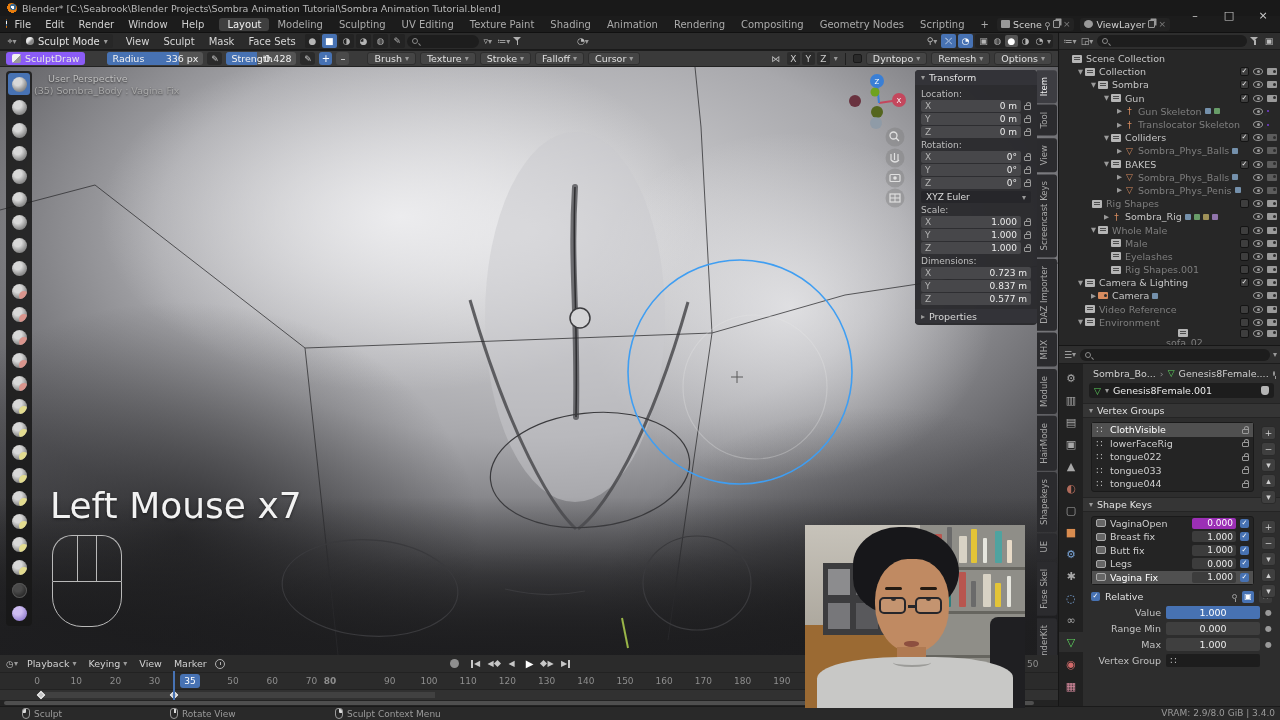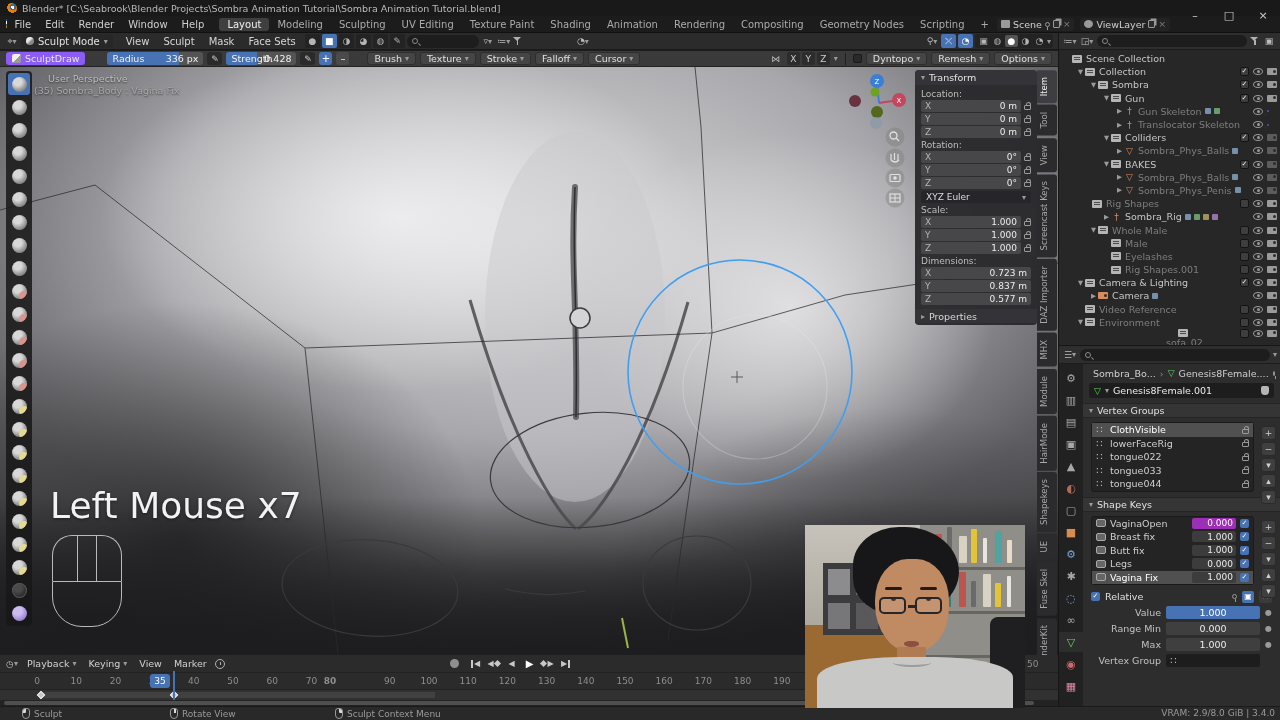--- a/index.html
+++ b/index.html
@@ -687,21 +687,21 @@
         <span class="rec"></span>
         <span class="pb"><i class="bar"></i>◀</span>
         <span class="pb">◀<i class="dia"></i></span>
         <span class="pb">◀</span>
         <span class="pb" style="color:#fff;font-size:10px">▶</span>
         <span class="pb"><i class="dia"></i>▶</span>
         <span class="pb">▶<i class="bar"></i></span>
       </div>
     </div>
     <div class="tl-ruler" id="tl-ruler">
-      <div class="cf-pill" style="left:160px">35</div>
+      <div class="cf-pill" style="left:190px">35</div>
     <span class="tl-num" style="left: 37px;">0</span>
         <span class="tl-num" style="left: 76.2px;">10</span>
         <span class="tl-num" style="left: 115.4px;">20</span>
         <span class="tl-num" style="left: 154.6px;">30</span>
         <span class="tl-num" style="left: 193.8px;">40</span>
         <span class="tl-num" style="left: 233px;">50</span>
         <span class="tl-num" style="left: 272.2px;">60</span>
         <span class="tl-num" style="left: 311.4px;">70</span>
         <span class="tl-num" style="left: 330px; font-weight: bold;">80</span>
         <span class="tl-num" style="left: 389.8px;">90</span>

